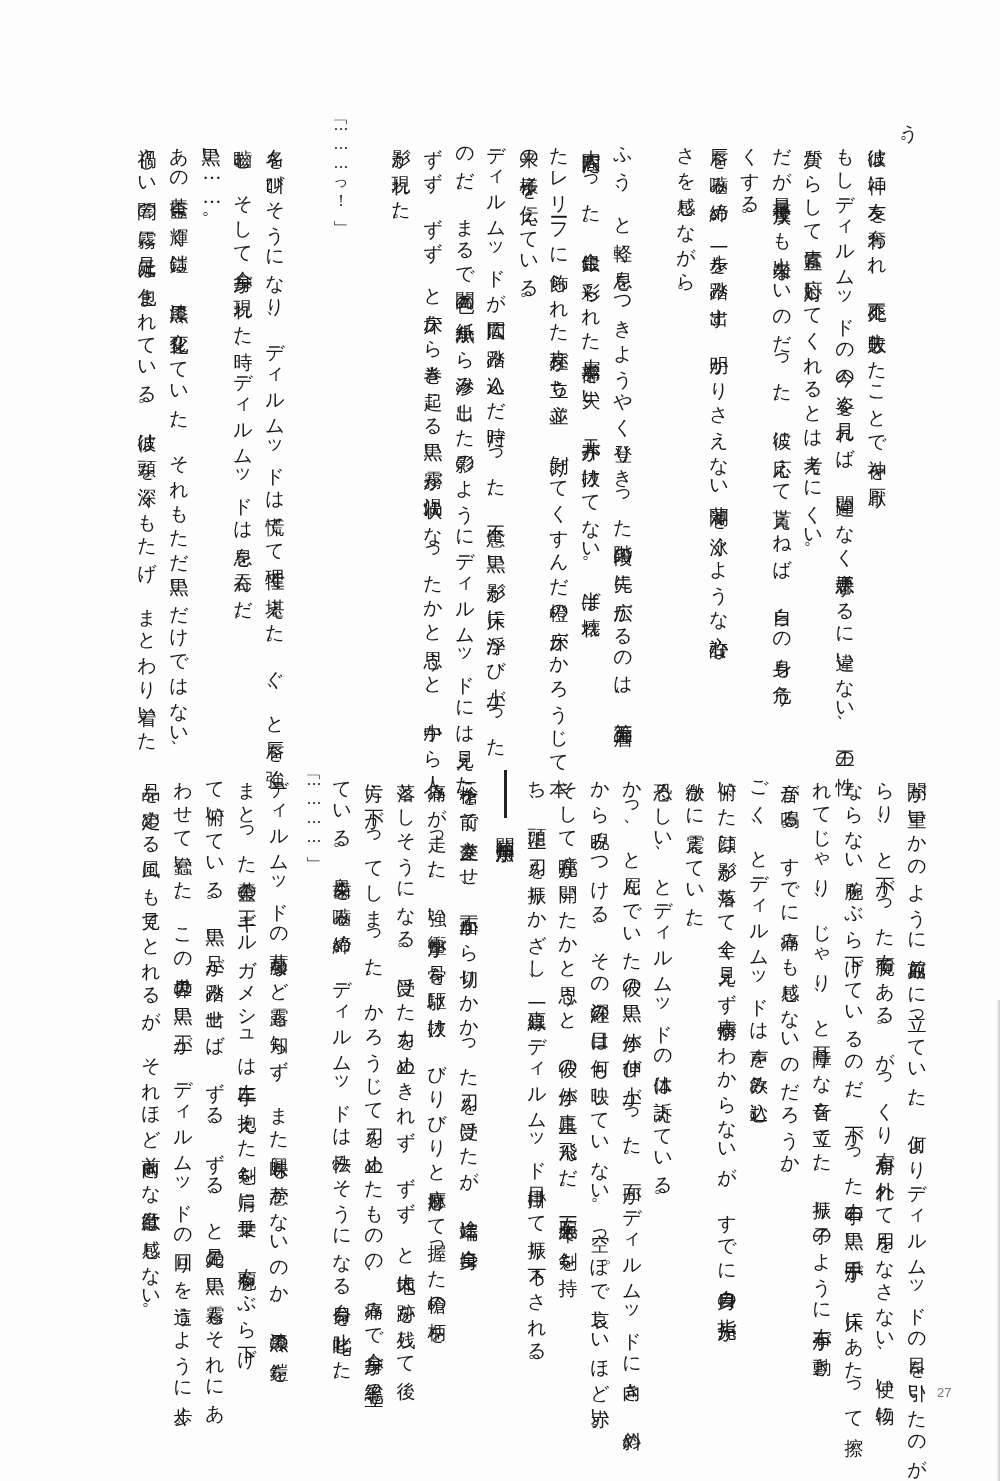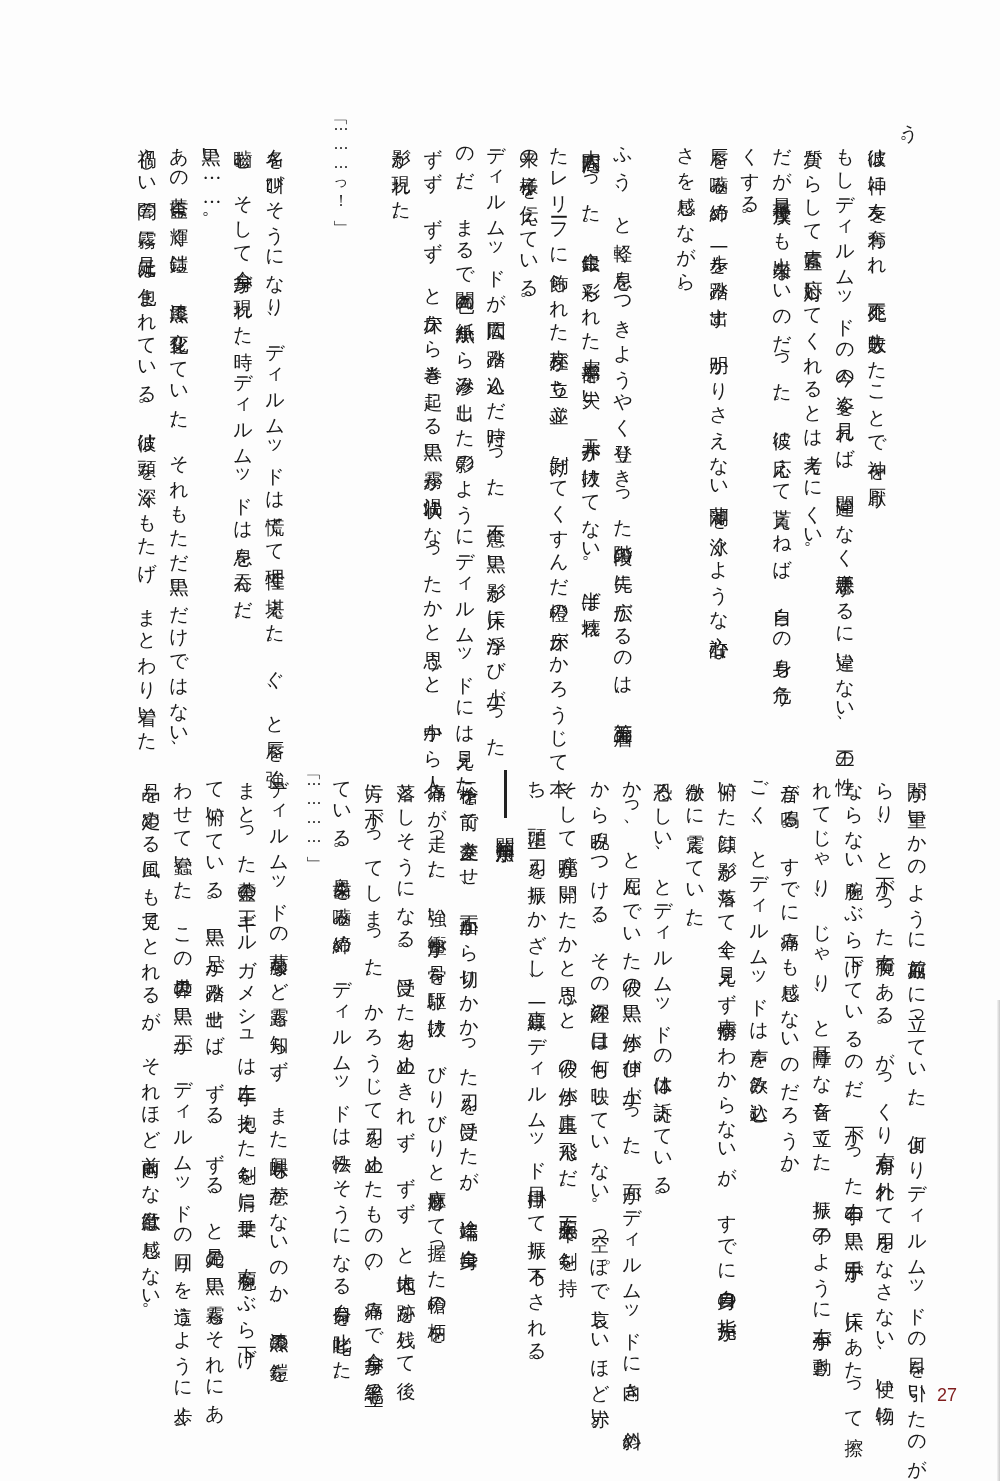--- a/index.html
+++ b/index.html
@@ -20,21 +20,21 @@
     letter-spacing: 2.7px;
     white-space: nowrap;
     width: 24px;
   }
   .col.small { font-size: 15px; letter-spacing: 1px; }
   .dash-line {
     position: absolute; width: 3px; background: #222;
   }
   .page-number {
     position: absolute; left: 937px; top: 1385px; font-family: "Liberation Sans", sans-serif;
-    font-size: 18px; letter-spacing: 0; color: #7f1d1d;
+    font-size: 13px; letter-spacing: 0; color: #737373;
   }
 </style>
 </head>
 <body>
 
 <div class="page-edge"></div>
 
 <div>
   <div class="col" style="left:898px; top:110px;">う。</div>
   <div class="col" style="left:866px; top:112px;">　彼は神に友を奪われ、不死に失敗したことで神を厭う。</div>

